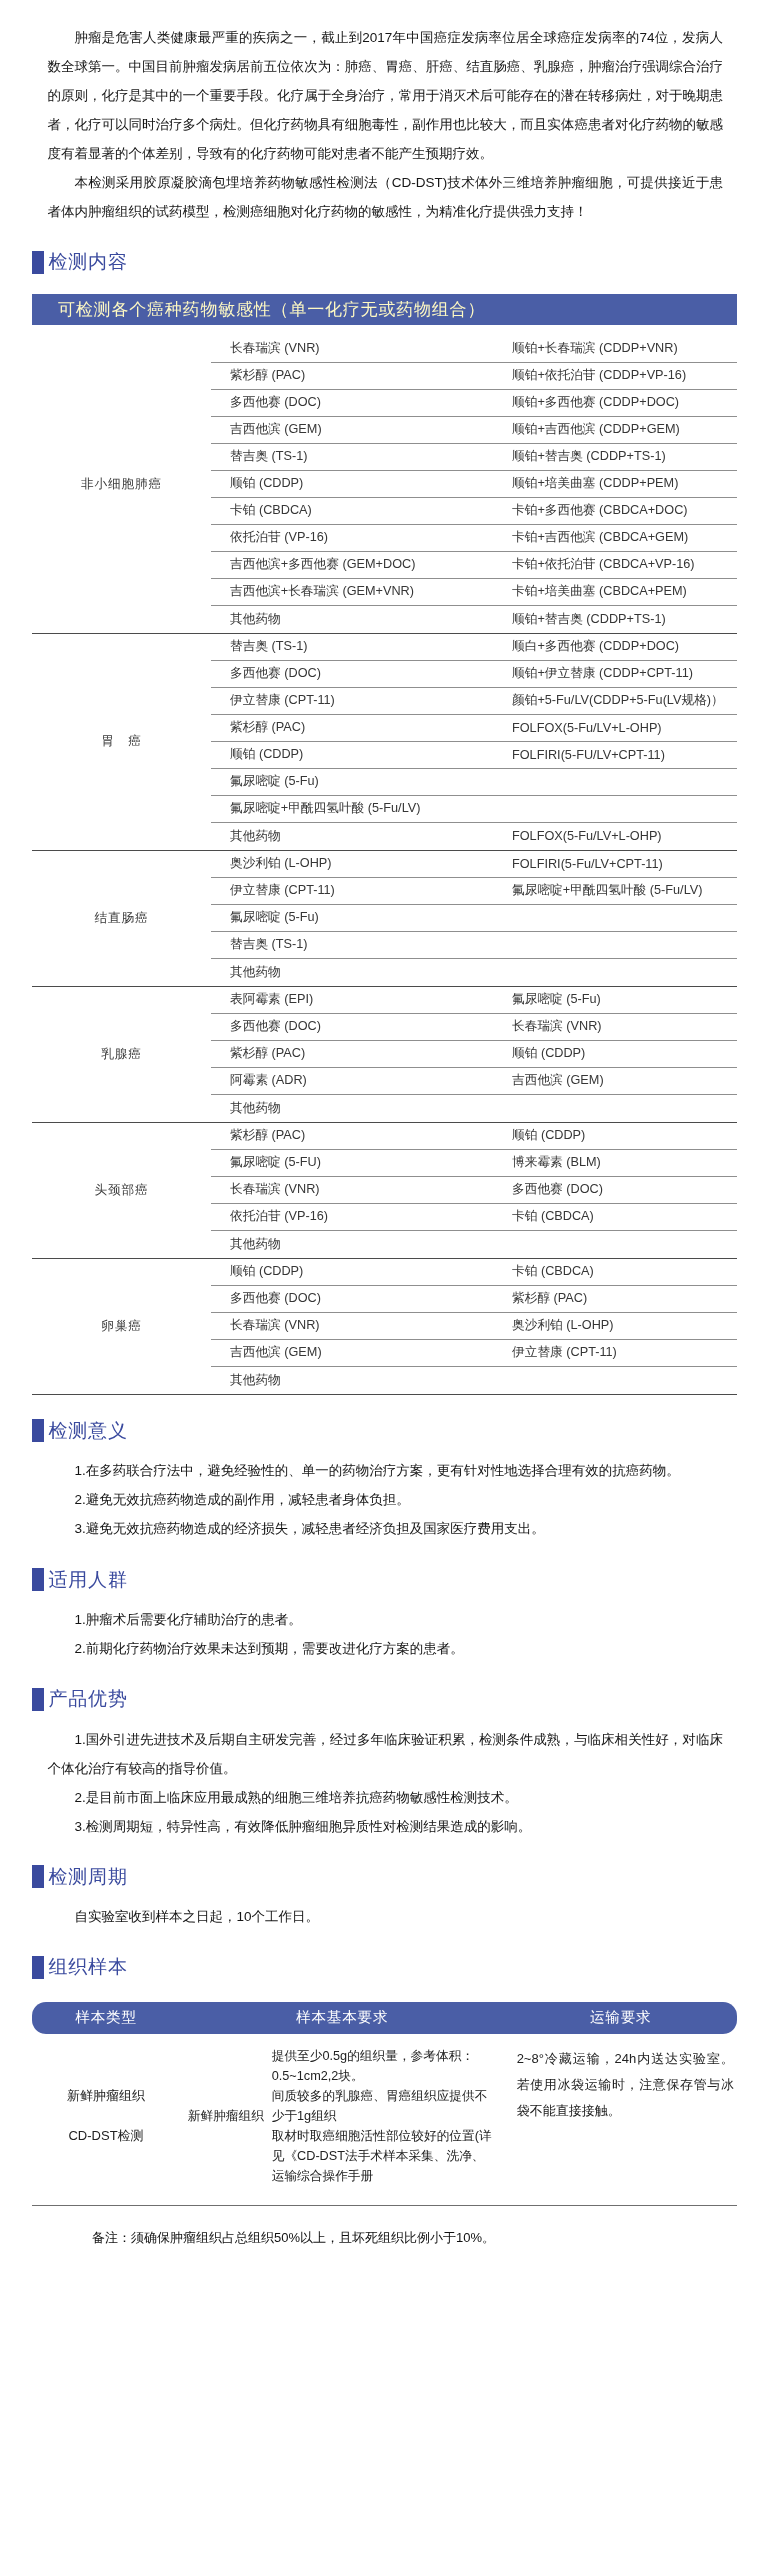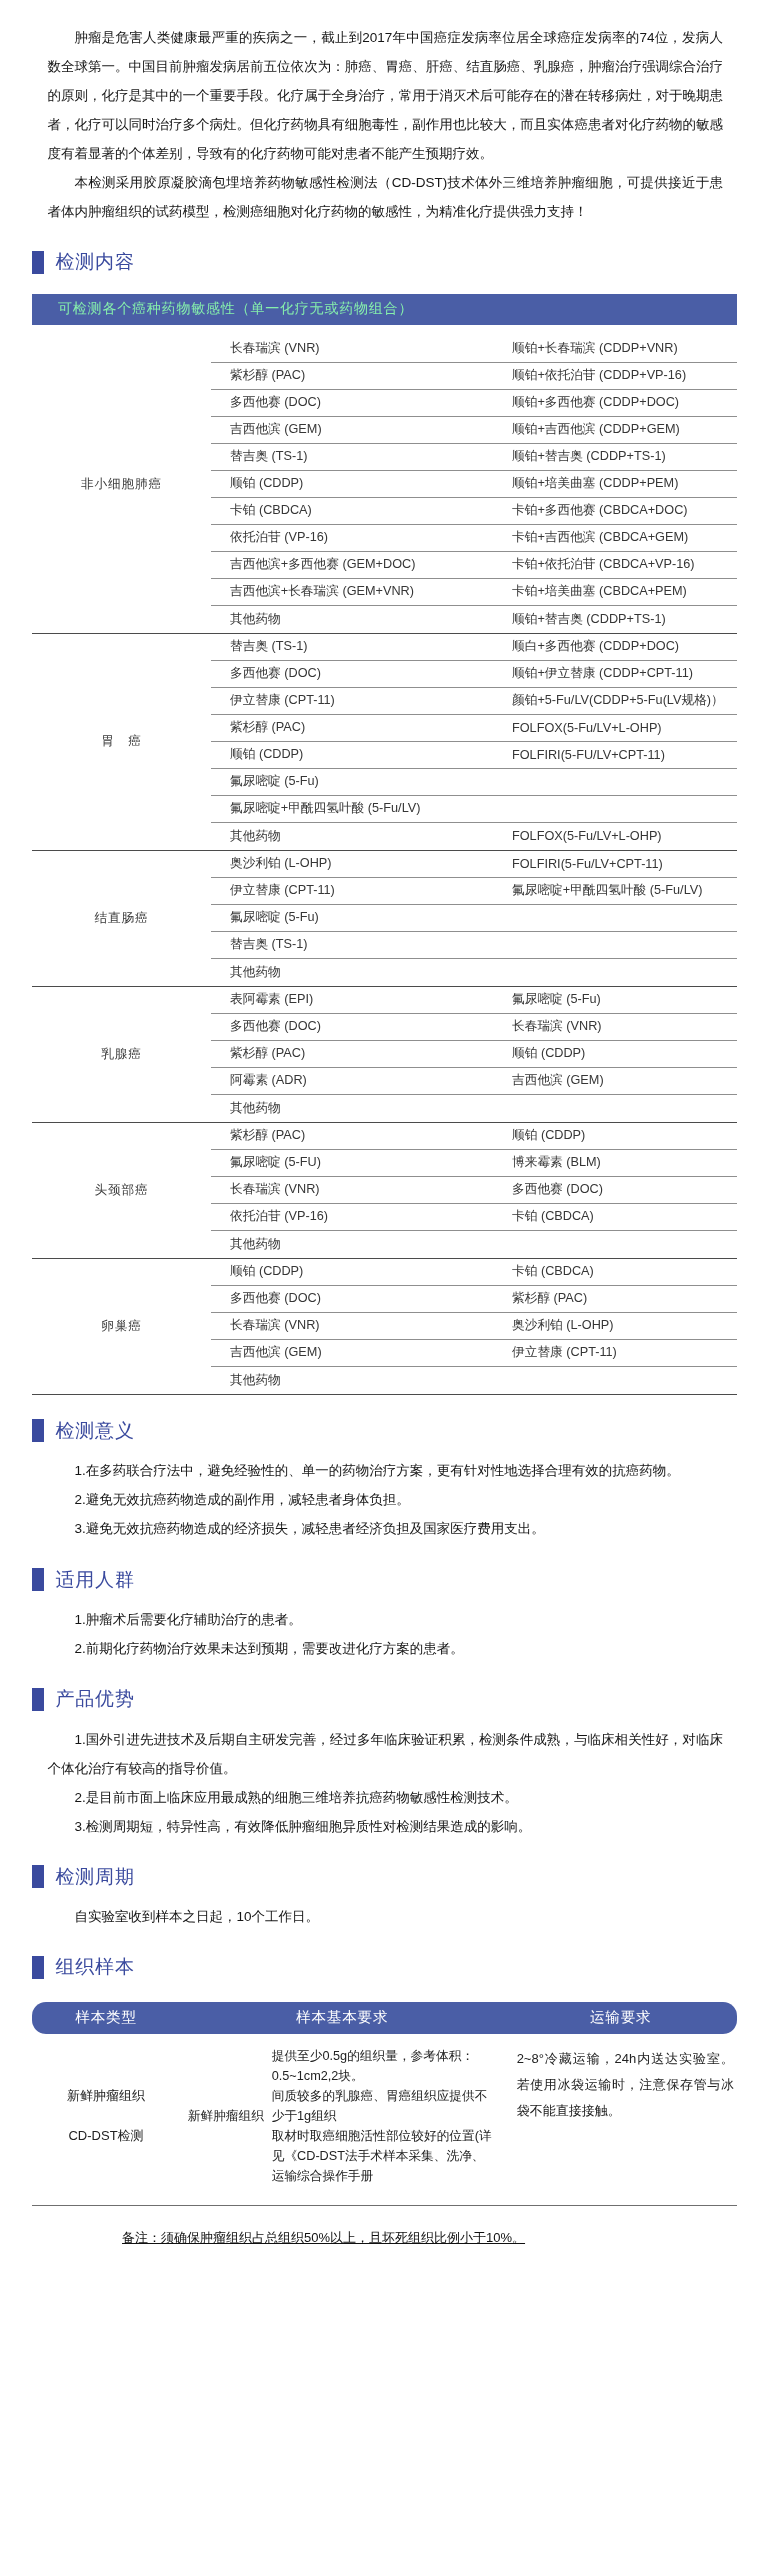--- a/index.html
+++ b/index.html
@@ -8,27 +8,27 @@
     font-family:"Liberation Sans","DejaVu Sans",sans-serif;color:#1f1f1f;
   }
   .page{padding:0 32px;box-sizing:border-box;}
 
   
   .intro{padding:23px 14px 0 15.4px;}
   .intro p{margin:0;font-size:13.5px;line-height:29px;text-align:justify;
     text-indent:2em;color:#151515;}
 
   
-  .section-title{display:flex;align-items:center;gap:12px;margin-top:24.6px;height:23px;}
+  .section-title{display:flex;align-items:center;gap:5px;margin-top:24.6px;height:23px;}
   .section-title .bullet{width:11.5px;height:23px;background:#3a4a9e;flex:0 0 auto;}
   .section-title .txt{font-size:19px;color:#3a4a9e;letter-spacing:0.8px;}
 
   
-  .banner{margin-top:20px;height:31.5px;background:#4a5ea6;color:#86efac;
-    display:flex;align-items:center;padding-left:26px;font-size:14px;letter-spacing:0.8px;}
+  .banner{margin-top:20px;height:31.5px;background:#4a5ea6;color:#fef9c3;
+    display:flex;align-items:center;padding-left:26px;font-size:17px;letter-spacing:0.8px;}
 
   
   .drug-table{margin-top:10.8px;border-bottom:1.5px solid #4b4b4b;font-size:12.7px;color:#363636;}
   .group{display:flex;}
   .group + .group{border-top:1.5px solid #4b4b4b;}
   .glabel{width:179px;display:flex;align-items:center;justify-content:center;
     color:#3a3a3a;letter-spacing:0.8px;flex:0 0 auto;}
   .grows{flex:1;display:flex;flex-direction:column;}
   .drow{display:flex;height:27px;box-sizing:border-box;align-items:center;}
   .drow:not(:last-child){border-bottom:0.8px solid #8f8f8f;}
@@ -52,21 +52,21 @@
   .sample-body{display:flex;padding:12.3px 0 18.4px;}
   .sb1{width:21%;display:flex;flex-direction:column;justify-content:center;
     align-items:center;gap:21.5px;font-size:13px;color:#222;box-sizing:border-box;}
   .sb2{width:13%;display:flex;align-items:center;justify-content:center;
     font-size:12.7px;color:#222;box-sizing:border-box;}
   .sb3{width:33%;font-size:12.7px;line-height:20px;color:#222;
     padding-right:12.3px;box-sizing:border-box;display:flex;flex-direction:column;justify-content:center;}
   .sb4{width:33%;display:flex;align-items:flex-start;font-size:13px;line-height:26px;
     color:#222;padding:0 3.1px 0 12.3px;box-sizing:border-box;text-align:justify;}
 
-  .note{margin:23px 0 0 90px;font-size:13px;color:#111;text-decoration:underline;}
+  .note{margin:23px 0 0 60px;font-size:13px;color:#111;}
 </style>
 </head>
 <body>
 
 <div class="page">
 
   <div class="intro">
     <p>肿瘤是危害人类健康最严重的疾病之一，截止到2017年中国癌症发病率位居全球癌症发病率的74位，发病人数全球第一。中国目前肿瘤发病居前五位依次为：肺癌、胃癌、肝癌、结直肠癌、乳腺癌，肿瘤治疗强调综合治疗的原则，化疗是其中的一个重要手段。化疗属于全身治疗，常用于消灭术后可能存在的潜在转移病灶，对于晚期患者，化疗可以同时治疗多个病灶。但化疗药物具有细胞毒性，副作用也比较大，而且实体癌患者对化疗药物的敏感度有着显著的个体差别，导致有的化疗药物可能对患者不能产生预期疗效。</p>
     <p>本检测采用胶原凝胶滴包埋培养药物敏感性检测法（CD-DST)技术体外三维培养肿瘤细胞，可提供接近于患者体内肿瘤组织的试药模型，检测癌细胞对化疗药物的敏感性，为精准化疗提供强力支持！</p>
   </div>

